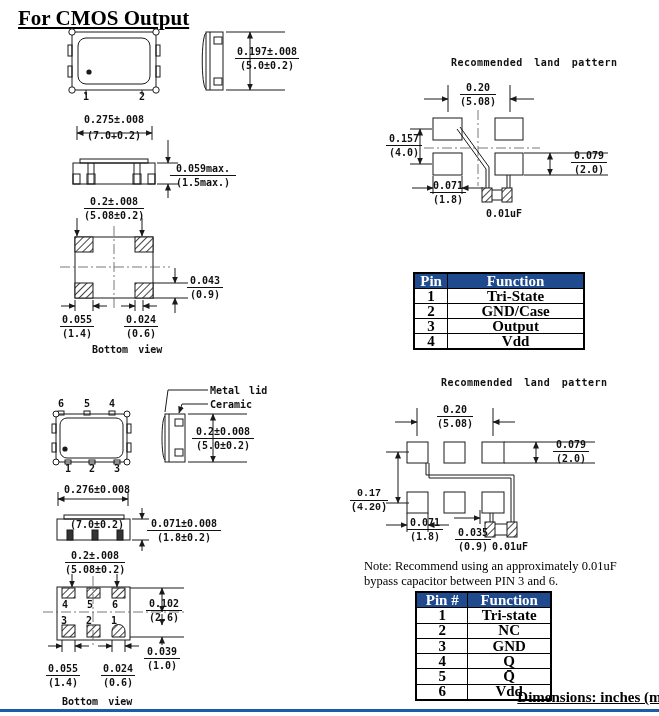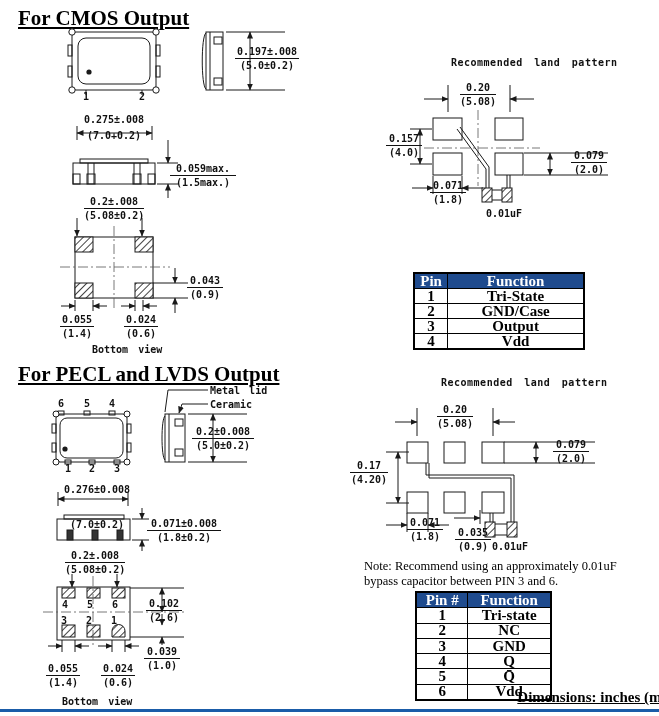--- a/index.html
+++ b/index.html
@@ -251,21 +251,20 @@
       <td>3</td>
       <td>Output</td>
     </tr>
     <tr>
       <td>4</td>
       <td>Vdd</td>
     </tr>
   </tbody>
     </table>
 
-  <div class="h1" style="left:18px;top:362px;">For PECL and LVDS Output</div>
 
   <svg style="left:48px;top:392px;" width="150" height="85">
     <g class="lw">
       <rect x="8" y="22" width="71" height="48" rx="4"></rect>
       <rect x="4" y="32" width="4" height="9"></rect>
       <rect x="4" y="51" width="4" height="9"></rect>
       <rect x="79" y="32" width="4" height="9"></rect>
       <rect x="79" y="51" width="4" height="9"></rect>
       <rect x="10" y="19" width="6" height="4"></rect>
       <rect x="36" y="19" width="6" height="4"></rect>
@@ -438,21 +437,21 @@
       <rect class="pad" x="145" y="130" width="10" height="15"></rect>
       <rect class="pad" x="167" y="130" width="10" height="15"></rect>
       <line x1="155" y1="132" x2="167" y2="132"></line>
       <line x1="155" y1="143" x2="167" y2="143"></line>
     </g>
   </svg>
   <div class="dim" style="left:437px;top:404px;width:36px;">
     <span class="t">0.20</span>
     <span class="b">(5.08)</span>
   </div>
-  <div class="dim" style="left:350px;top:460px;width:38px;">
+  <div class="dim" style="left:350px;top:488px;width:38px;font-family:Liberation Mono, monospace;">
     <span class="t">0.17</span>
     <span class="b">(4.20)</span>
   </div>
   <div class="dim" style="left:553px;top:439px;width:36px;">
     <span class="t">0.079</span>
     <span class="b">(2.0)</span>
   </div>
   <div class="dim" style="left:407px;top:517px;width:36px;">
     <span class="t">0.071</span>
     <span class="b">(1.8)</span>

